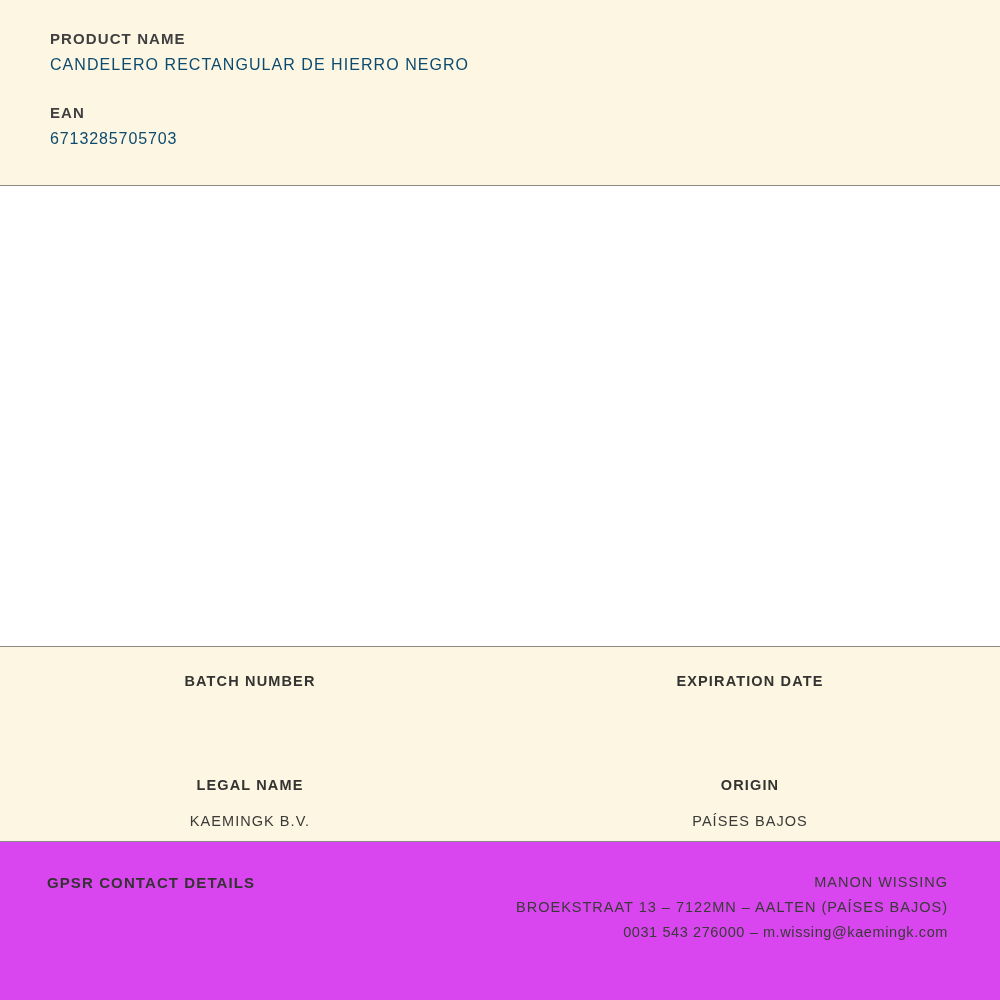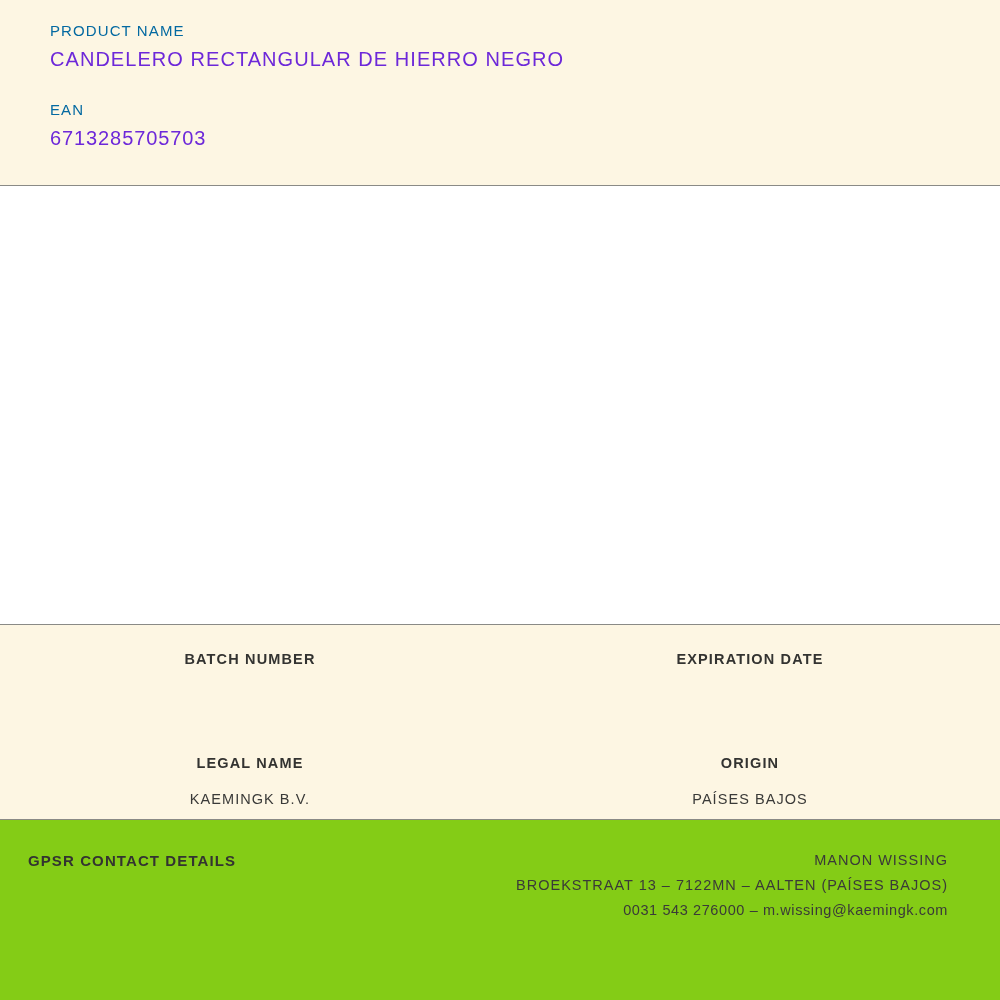--- a/index.html
+++ b/index.html
@@ -25,30 +25,30 @@
   
   .header {
     background: #fdf6e3;
     padding: 22px 50px 20px 50px;
     box-sizing: border-box;
     height: 186px;
     border-bottom: 1px solid #8a8a86;
   }
   .field-label {
     font-size: 15px;
-    font-weight: normal;
+    font-weight: bold;
     letter-spacing: 1.1px;
-    color: #0369a1;
-    margin: 0 0 9px 0;
+    color: #404040;
+    margin: 8px 0 9px 0;
     text-transform: uppercase;
   }
   .field-value {
-    font-size: 20px;
+    font-size: 16px;
     letter-spacing: 1.05px;
-    color: #6d28d9;
+    color: #0c4a6e;
     margin: 0;
     text-transform: uppercase;
   }
   .field-value.plain {
     text-transform: none;
     letter-spacing: 0.9px;
   }
   .field-group + .field-group {
     margin-top: 30px;
   }
@@ -94,24 +94,24 @@
     text-transform: uppercase;
     margin: 20px 0 0 0;
     min-height: 18px;
   }
   .details-row.second {
     margin-top: 50px;
   }
 
   
   .footer {
-    background: #84cc16;
+    background: #d946ef;
     box-sizing: border-box;
-    height: 180px;
-    padding: 32px 52px 0 28px;
+    height: 158px;
+    padding: 32px 52px 0 47px;
     display: flex;
     justify-content: space-between;
     align-items: flex-start;
   }
   .footer-label {
     font-size: 15px;
     font-weight: bold;
     letter-spacing: 1.1px;
     color: #333331;
     text-transform: uppercase;

